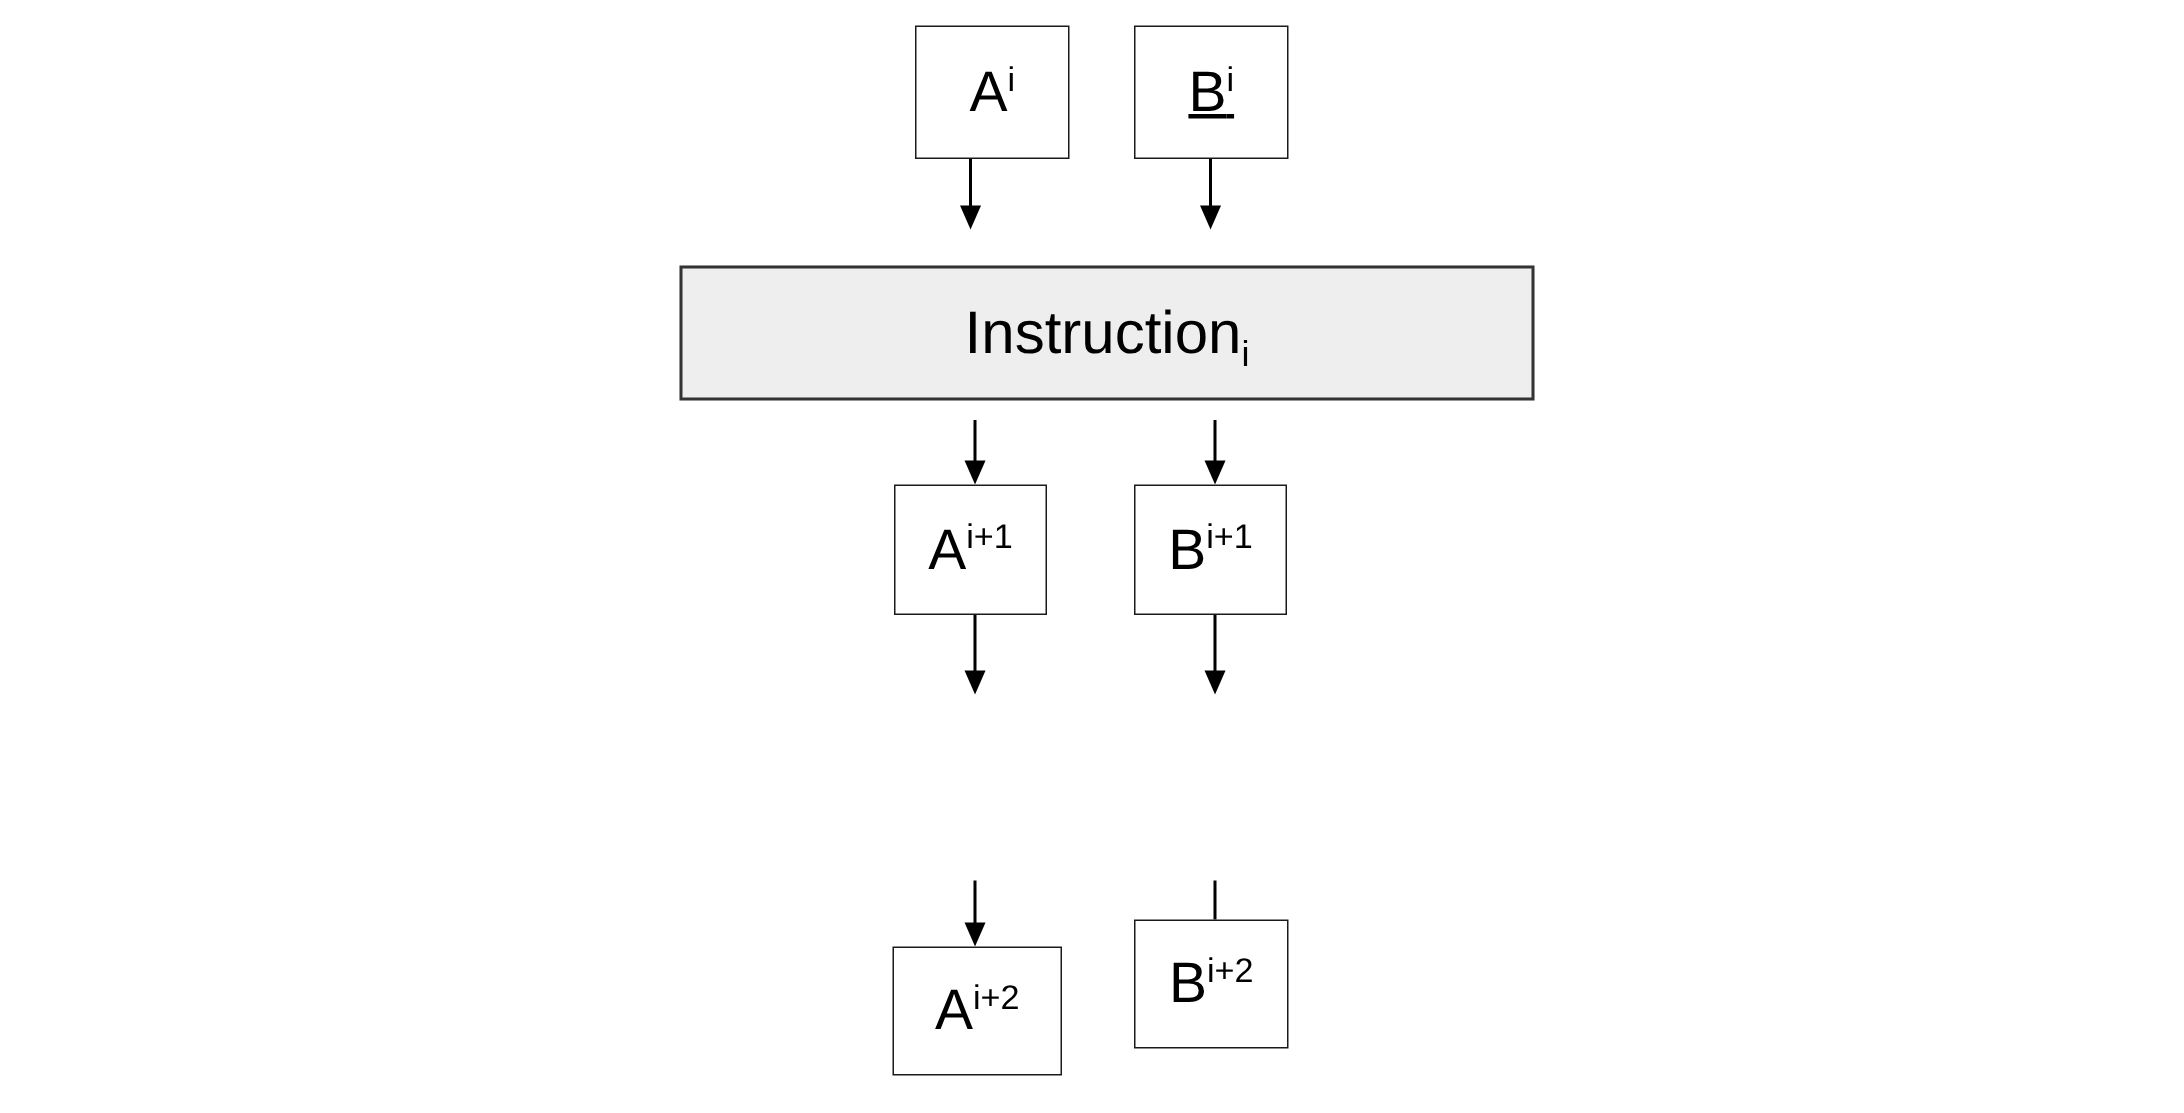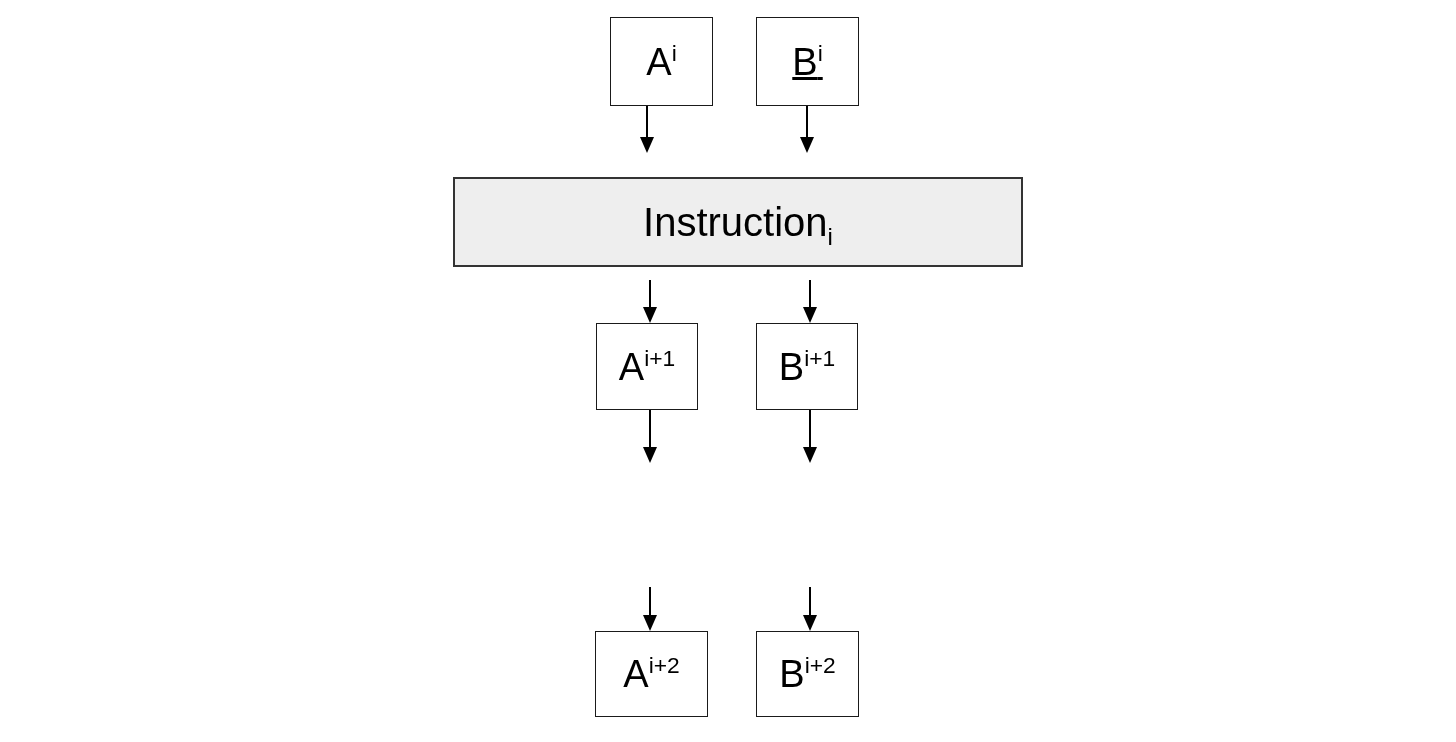--- a/index.html
+++ b/index.html
@@ -112,17 +112,17 @@
   <div class="arrow" style="left:650px; top:410px; height:53px;"></div>
   <div class="arrow" style="left:810px; top:410px; height:53px;"></div>
 
 
   <div class="arrow" style="left:650px; top:587px; height:44px;"></div>
   <div class="arrow" style="left:810px; top:587px; height:44px;"></div>
 
   <div class="reg" style="left:595px; top:631px; width:113px; height:86px;">
     <span><span>A</span><sup>i+2</sup></span>
   </div>
-  <div class="reg" style="left:756px; top:631px; width:103px; height:86px;">
+  <div class="reg" style="left:756px; top:613px; width:103px; height:86px;">
     <span><span>B</span><sup>i+2</sup></span>
   </div>
 
 </div>
 
 </body></html>

